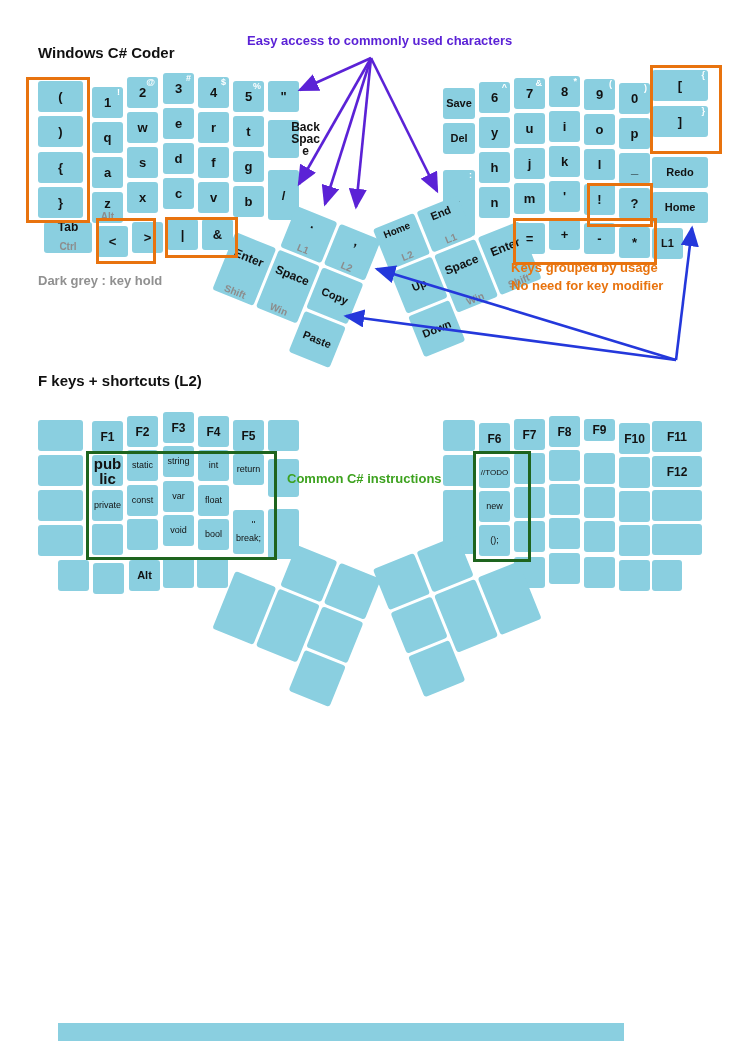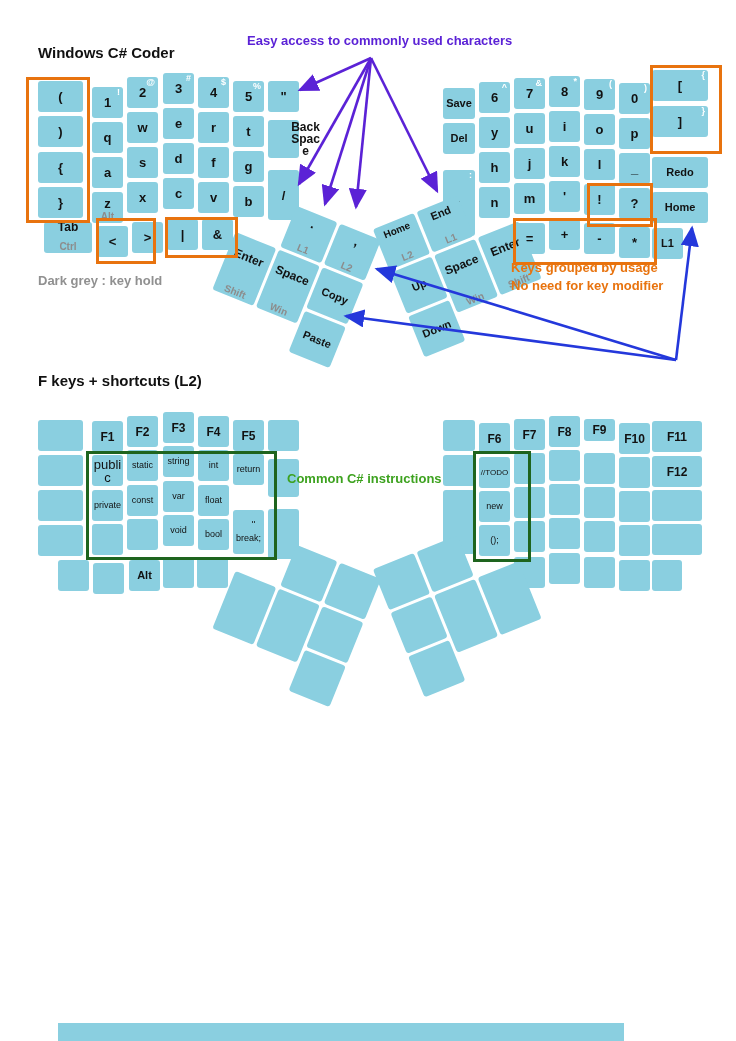--- a/index.html
+++ b/index.html
@@ -301,21 +301,21 @@
     </div>
     <div class="kb">
       <div class="key" style="left: 38px; top: 420px; width: 45px; height: 31px;"></div>
       <div class="key" style="left: 38px; top: 455px; width: 45px; height: 31px;"></div>
       <div class="key" style="left: 38px; top: 490px; width: 45px; height: 31px;"></div>
       <div class="key" style="left: 38px; top: 525px; width: 45px; height: 31px;"></div>
       <div class="key" style="left: 92px; top: 421px; width: 31px; height: 31px;">
         <span class="klabel" style="font-size: 12px;">F1</span>
       </div>
       <div class="key" style="left: 92px; top: 455px; width: 31px; height: 31px;">
-        <span class="klabel" style="font-size: 13px; font-weight: normal;">public</span>
+        <span class="klabel" style="font-size: 15px; font-weight: bold;">public</span>
       </div>
       <div class="key" style="left: 92px; top: 490px; width: 31px; height: 31px;">
         <span class="klabel" style="font-size: 9px; font-weight: normal;">private</span>
       </div>
       <div class="key" style="left: 92px; top: 524px; width: 31px; height: 31px;"></div>
       <div class="key" style="left: 127px; top: 416px; width: 31px; height: 31px;">
         <span class="klabel" style="font-size: 12px;">F2</span>
       </div>
       <div class="key" style="left: 127px; top: 450px; width: 31px; height: 31px;">
         <span class="klabel" style="font-size: 9px; font-weight: normal;">static</span>

